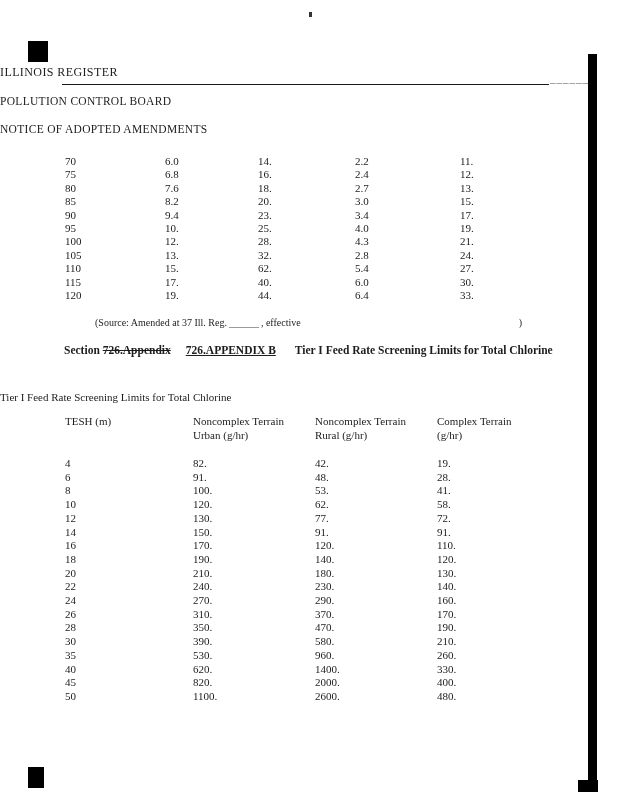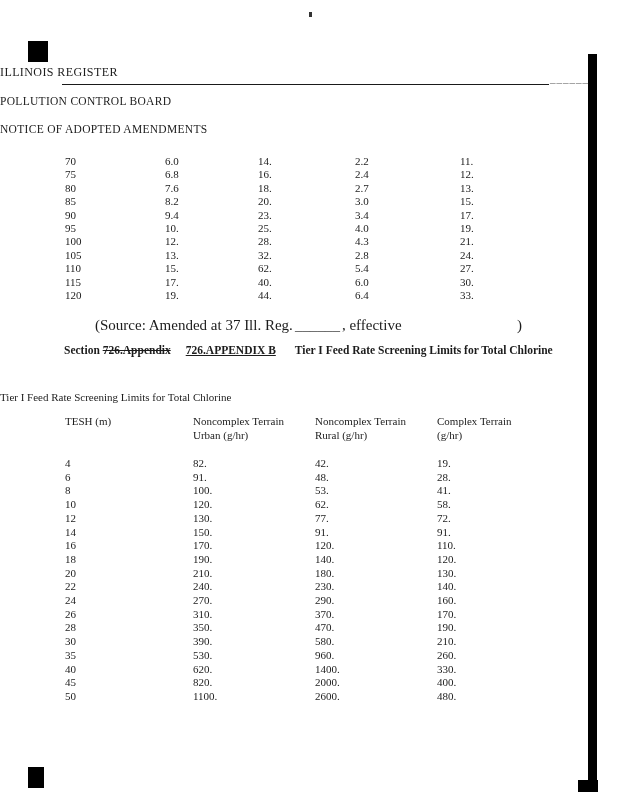--- a/index.html
+++ b/index.html
@@ -19,21 +19,21 @@
   .hdr-notice  { top:123px; font-size:11.5px; letter-spacing:0.3px; }
 
   
   .t1 { top:155px; left:65px; width:490px; font-size:11px; }
   .t1 .trow { display:grid; grid-template-columns:100px 93px 97px 105px 1fr; line-height:13.4px; }
   .t2 { top:457px; left:65px; width:500px; font-size:11px; }
   .t2 .trow { display:grid; grid-template-columns:128px 122px 122px 1fr; line-height:13.7px; }
   .tcell { white-space:nowrap; }
 
   
-  .source { top:317px; left:95px; width:427px; font-size:15px; display:flex; align-items:center; }
+  .source { top:317px; left:95px; width:427px; font-size:10px; display:flex; align-items:center; }
   .source .blank { color:#444; margin:0 2px; }
   .source .close { margin-left:auto; }
 
   
   .sec { top:343px; left:64px; width:492px; font-weight:bold; font-size:11.5px; line-height:15.5px; }
   .sec .strike { text-decoration:line-through; margin-right:15px; }
   .sec .uline  { text-decoration:underline; margin-right:19px; }
 
   
   .t2title { top:391px; font-size:11px; }

